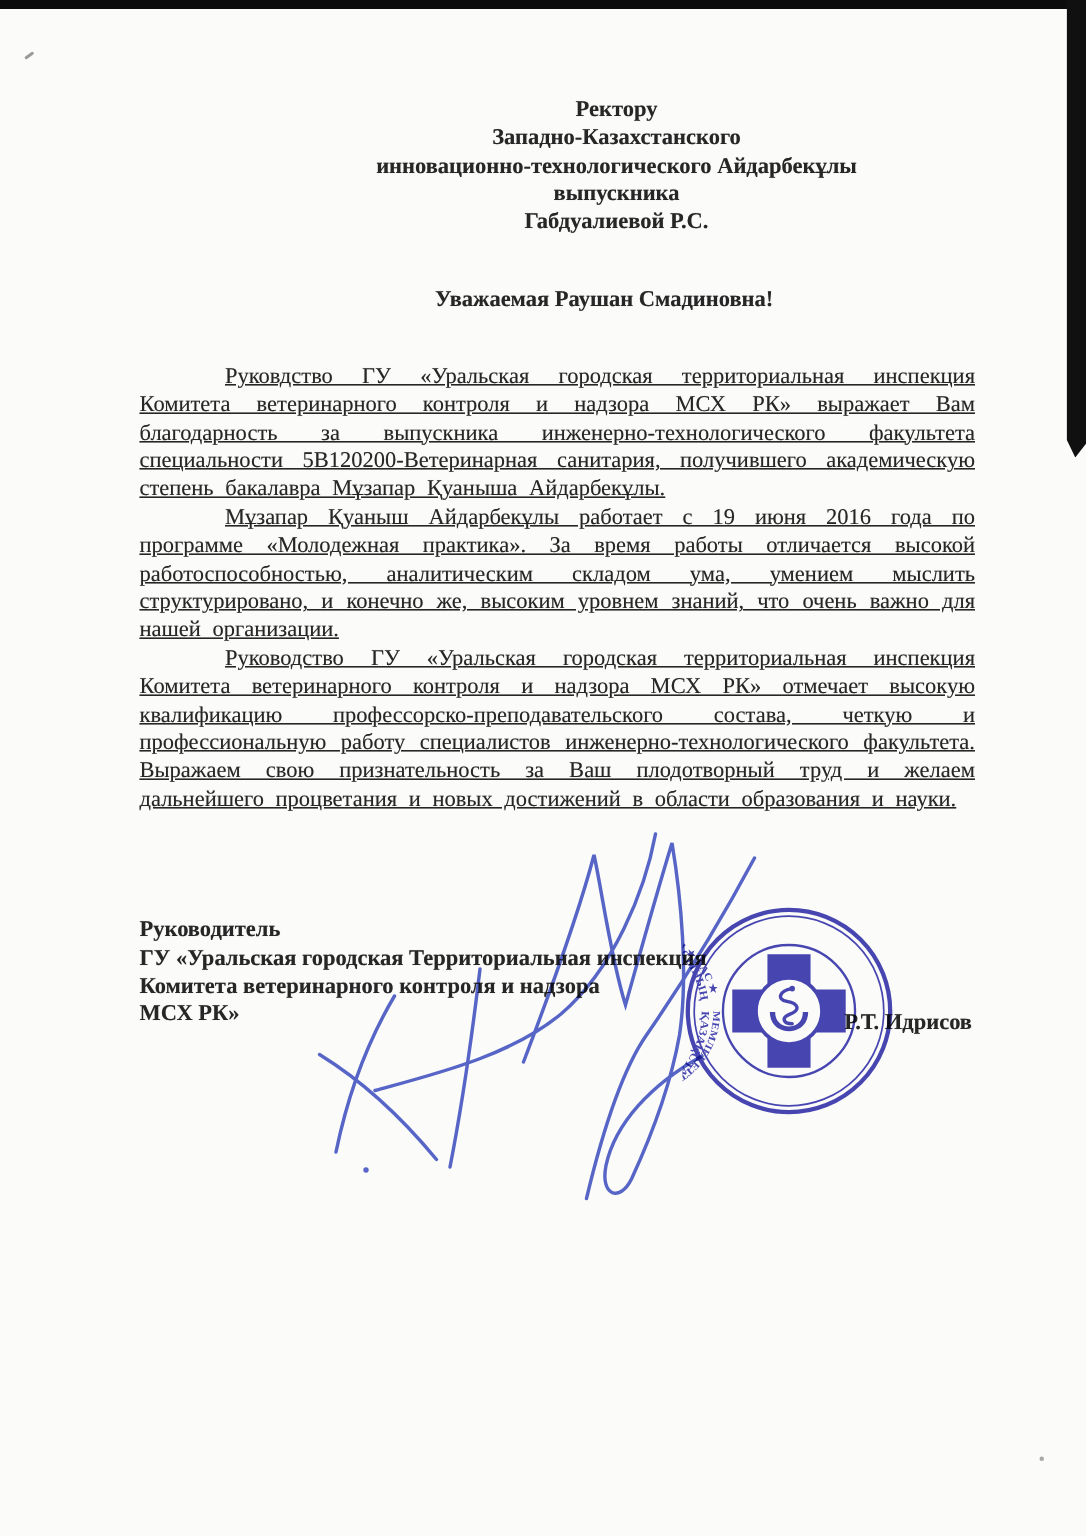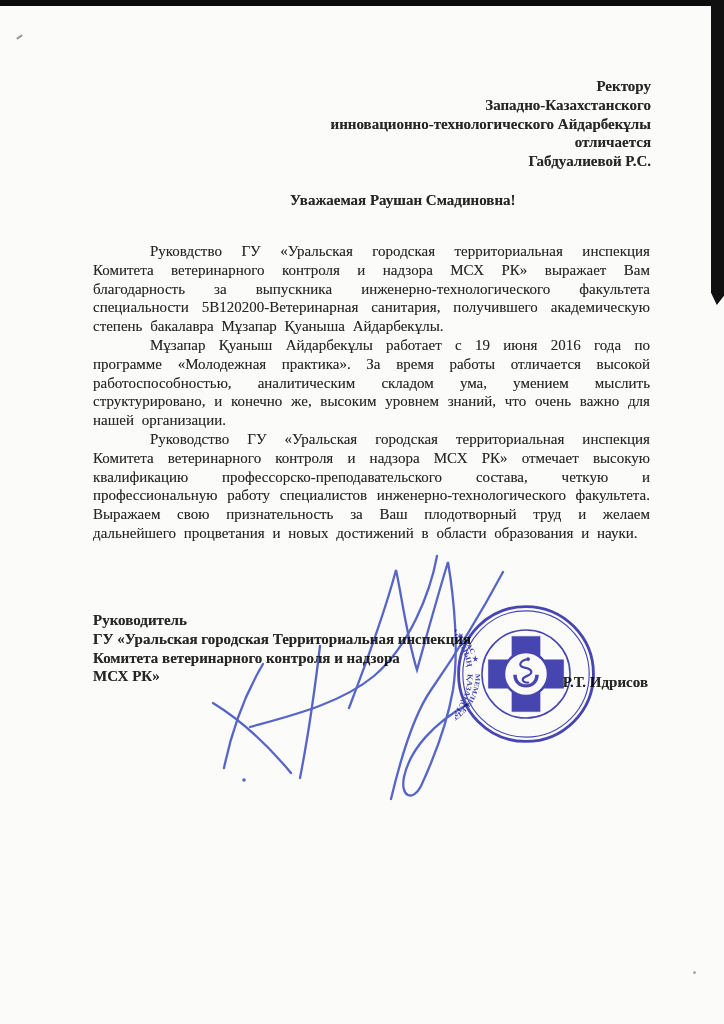--- a/index.html
+++ b/index.html
@@ -13,37 +13,37 @@
   
   .scan-top{position:absolute;left:0;top:0;width:724px;height:6px;background:#0c0c0c;}
   .scan-right{
     position:absolute;right:0;top:0;width:13px;height:305px;background:#101010;
     clip-path:polygon(0 0,100% 0,100% 97%,45% 100%,0 96%);
   }
   .speck1{position:absolute;left:16px;top:36px;width:7px;height:2px;background:#9a9a9a;transform:rotate(-35deg);border-radius:2px;}
   .speck2{position:absolute;left:693px;top:971px;width:3px;height:3px;background:#a8a8a8;border-radius:50%;}
   
   .recipient{
-    position:absolute;top:77px;right:73px;width:480px;
-    text-align:right;font-weight:bold;font-size:15px;line-height:18.8px;
+    position:absolute;top:64px;right:73px;width:480px;
+    text-align:center;font-weight:bold;font-size:15px;line-height:18.8px;
     text-shadow:0 0 .5px rgba(20,20,20,.4);
   }
   
   .salutation{
     position:absolute;left:290px;top:192px;
     font-weight:bold;font-size:15px;text-shadow:0 0 .5px rgba(20,20,20,.4);
   }
   
   .body-text{
     position:absolute;left:93px;top:242px;width:557px;
     font-size:15px;line-height:18.8px;text-align:justify;
     word-spacing:4px;
     text-shadow:0 0 .5px rgba(20,20,20,.35);
   }
-  .body-text p{margin:0;text-indent:57px;}
+  .body-text p{margin:0;text-indent:57px;text-decoration:underline;}
   
   .signoff{
     position:absolute;left:93px;top:611px;width:480px;
     font-weight:bold;font-size:15px;line-height:18.8px;
     text-shadow:0 0 .5px rgba(20,20,20,.4);
   }
   .signer{
     position:absolute;right:76px;top:674px;
     font-weight:bold;font-size:15px;text-shadow:0 0 .5px rgba(20,20,20,.4);
     z-index:1;
@@ -67,21 +67,21 @@
 
   <div class="scan-top"></div>
   <div class="scan-right"></div>
   <div class="speck1"></div>
   <div class="speck2"></div>
 
   <div class="recipient">
     <div>Ректору</div>
     <div>Западно-Казахстанского</div>
     <div>инновационно-технологического Айдарбекұлы</div>
-    <div>отличается</div>
+    <div>выпускника</div>
     <div>Габдуалиевой Р.С.</div>
   </div>
 
   <div class="salutation">Уважаемая Раушан Смадиновна!</div>
 
   <div class="body-text">
     <p>Руковдство ГУ «Уральская городская территориальная инспекция Комитета ветеринарного контроля и надзора МСХ РК» выражает Вам благодарность за выпускника инженерно-технологического факультета специальности 5В120200-Ветеринарная санитария, получившего академическую степень бакалавра Мұзапар Қуаныша Айдарбекұлы.</p>
     <p>Мұзапар Қуаныш Айдарбекұлы работает с 19 июня 2016 года по программе «Молодежная практика». За время работы отличается высокой работоспособностью, аналитическим складом ума, умением мыслить структурировано, и конечно же, высоким уровнем знаний, что очень важно для нашей организации.</p>
     <p>Руководство ГУ «Уральская городская территориальная инспекция Комитета ветеринарного контроля и надзора МСХ РК» отмечает высокую квалификацию профессорско-преподавательского состава, четкую и профессиональную работу специалистов инженерно-технологического факультета. Выражаем свою признательность за Ваш плодотворный труд и желаем дальнейшего процветания и новых достижений в области образования и науки.</p>
   </div>

